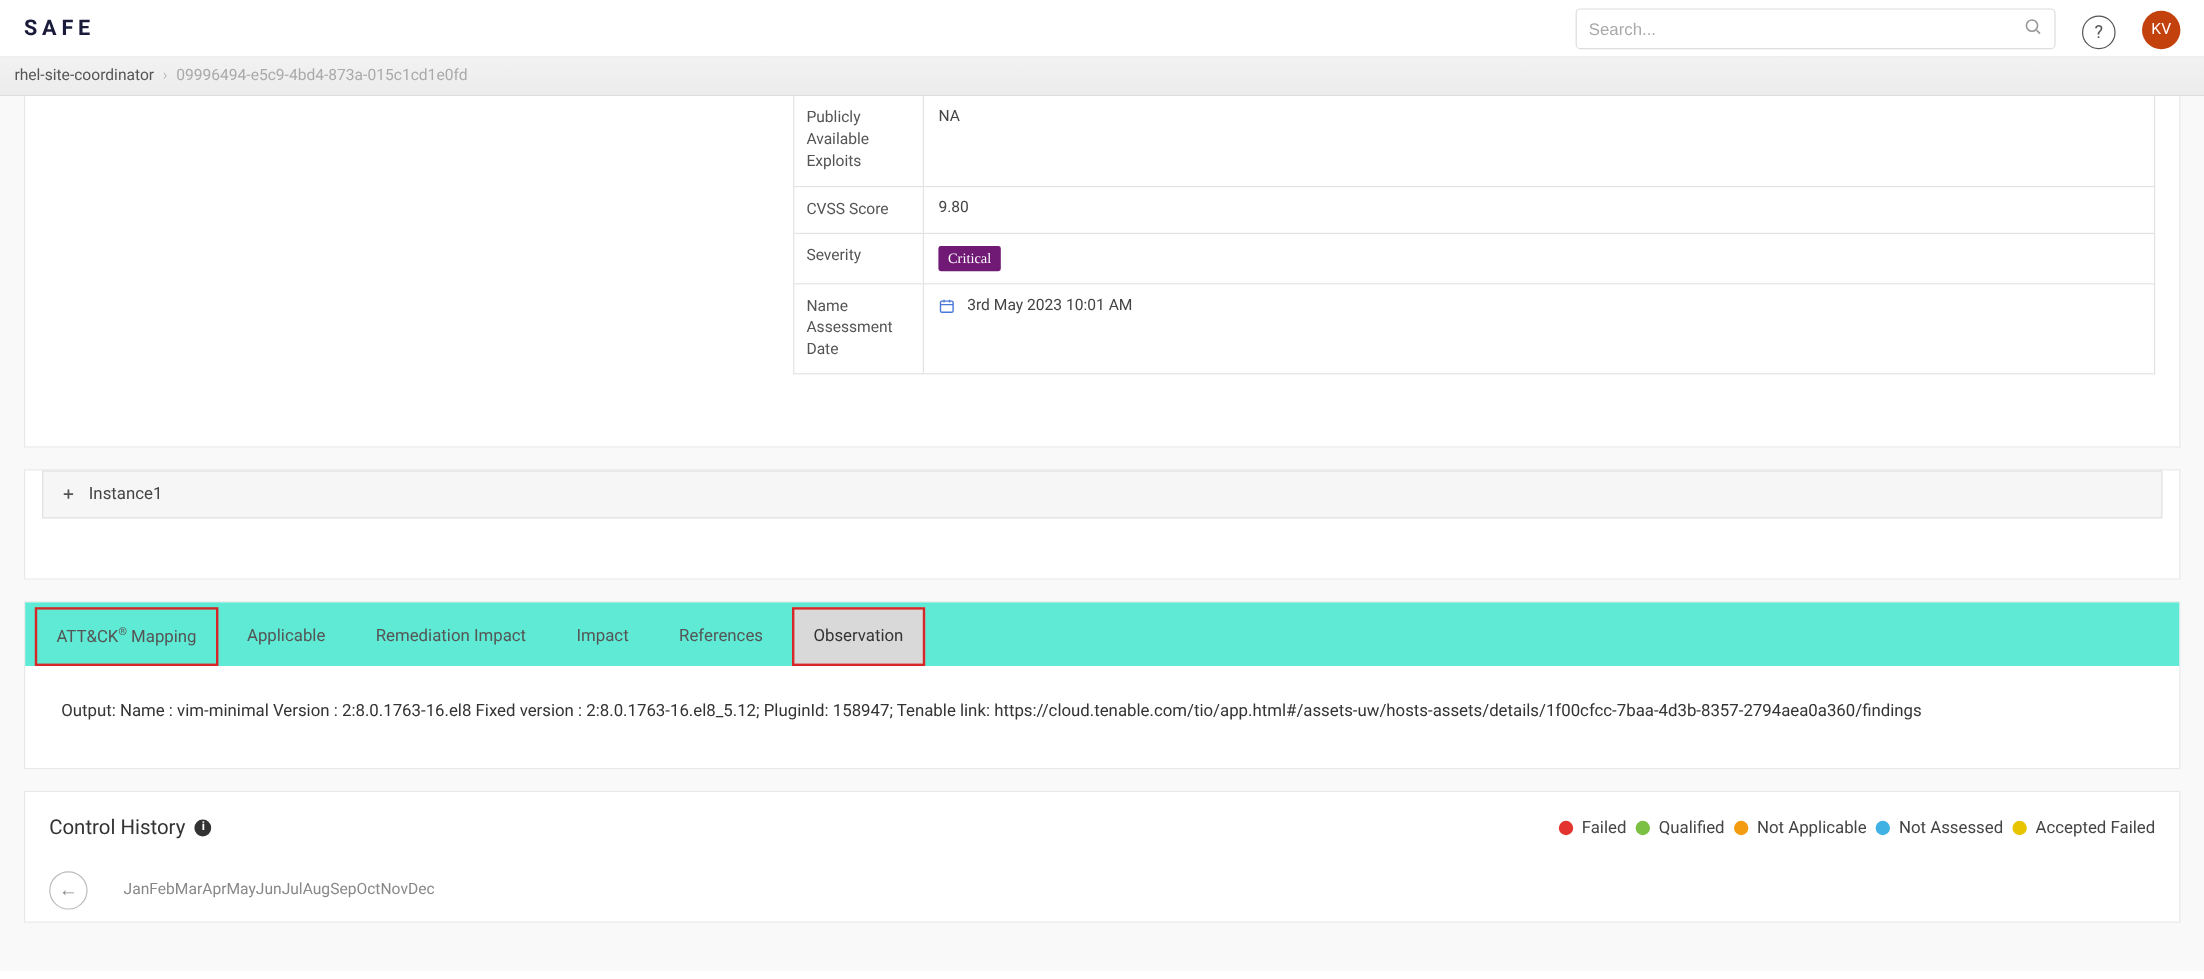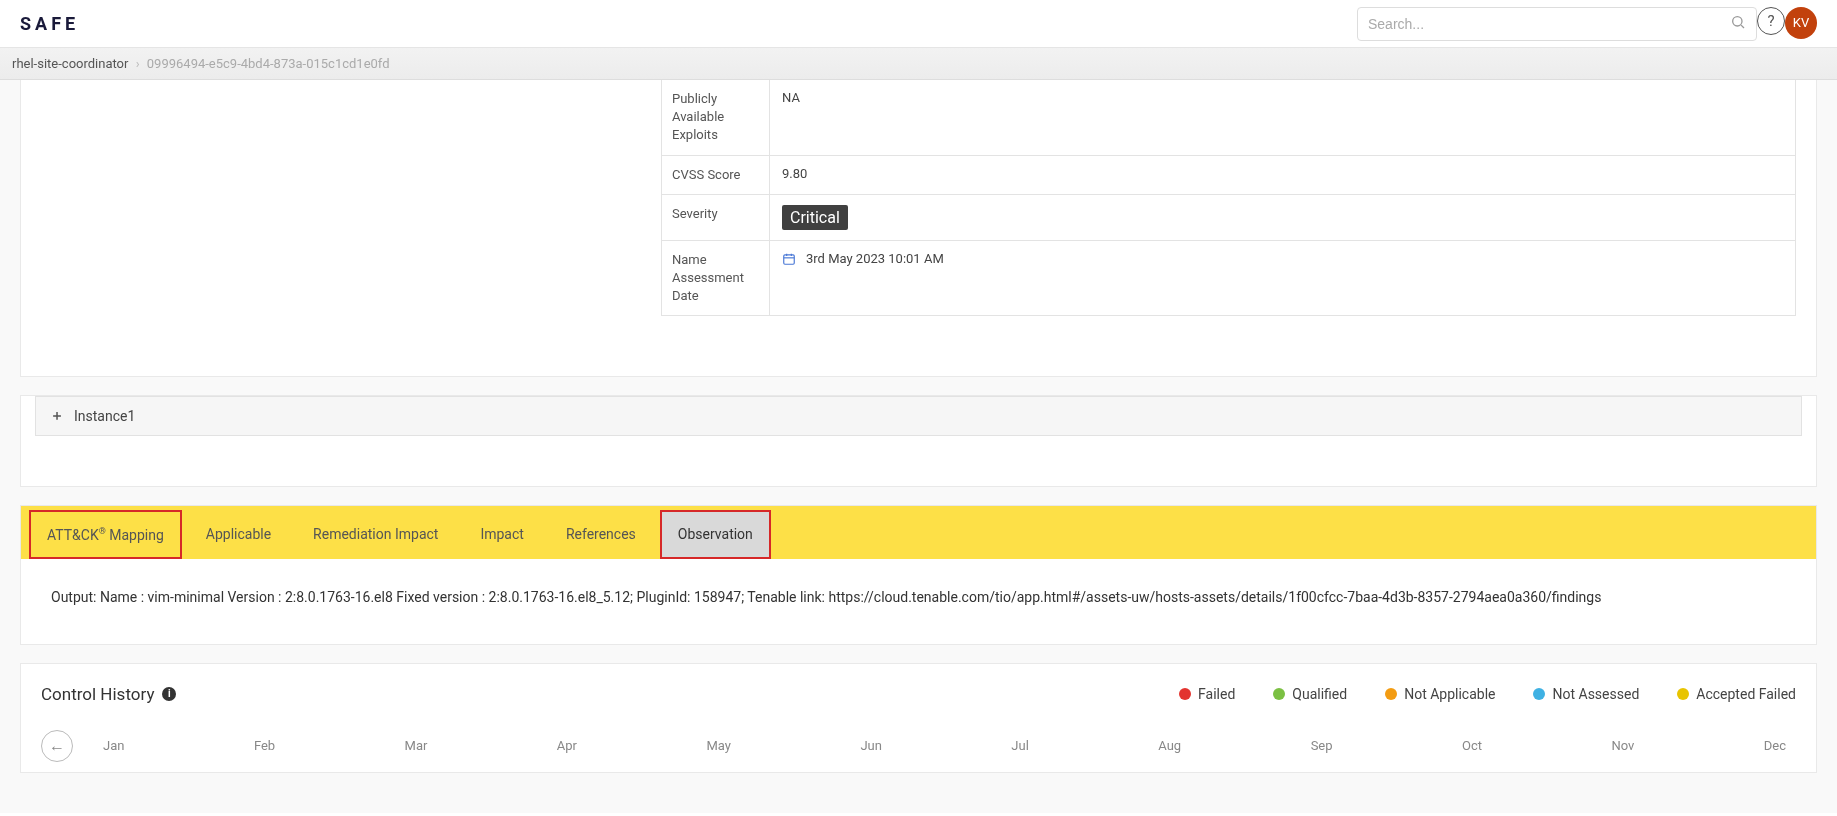--- a/index.html
+++ b/index.html
@@ -20,22 +20,22 @@
     border-bottom: 1px solid #e5e5e5;
   }
   .logo {
     font-weight: 700;
     letter-spacing: 4px;
     font-size: 18px;
     color: #1a1a3a;
   }
   .header-right {
     display: flex;
-    align-items: flex-start;
-    gap: 0;
+    align-items: flex-end;
+    gap: 22px;
   }
   .search-box {
     display: flex;
     align-items: center;
     border: 1px solid #ddd;
     border-radius: 4px;
     padding: 0 10px;
     height: 34px;
     width: 400px;
     background: #fff;
@@ -116,26 +116,27 @@
   .details-table .value-cell {
     flex: 1;
     padding: 10px 12px;
     font-size: 13px;
     color: #444;
     display: flex;
     align-items: flex-start;
     gap: 10px;
   }
   .badge-critical {
-    background: #404040;
+    background: #701a75;
     color: #fff;
     padding: 3px 8px;
-    font-size: 16px;
+    font-size: 12px;
     border-radius: 2px;
     display: inline-block;
+    font-family: Liberation Serif, serif;
   }
   .cal-icon {
     color: #4a78d6;
     font-size: 14px;
     margin-top: 1px;
   }
 
   
   .card .card-title {
     padding: 18px 20px 14px 20px;
@@ -157,21 +158,21 @@
   }
   .plus-icon { font-weight: 700; color: #555; }
 
   
   .tabs-card {
     background: #fff;
     border: 1px solid #e9e9e9;
     margin-top: 18px;
   }
   .tab-bar {
-    background: #fde047;
+    background: #5eead4;
     display: flex;
     align-items: stretch;
     padding: 4px 8px 0 8px;
     gap: 6px;
     text-align: center;
   }
   .tab {
     padding: 14px 16px;
     font-size: 14px;
     color: #555;
@@ -215,35 +216,35 @@
   .info-icon {
     width: 14px; height: 14px;
     background: #333;
     color: #fff;
     border-radius: 50%;
     font-size: 10px;
     display: inline-flex;
     align-items: center; justify-content: center;
     font-weight: 700;
   }
-  .legend { display: flex; gap: 38px; align-items: center; }
+  .legend { display: flex; gap: 8px; align-items: center; }
   .legend-item { display: flex; align-items: center; gap: 7px; font-size: 14px; color: #444; }
   .dot { width: 12px; height: 12px; border-radius: 50%; display: inline-block; }
   .timeline-row { display: flex; align-items: center; gap: 0; }
   .nav-circle {
     width: 32px; height: 32px;
     border: 1.5px solid #bbb;
     border-radius: 50%;
     display: flex; align-items: center; justify-content: center;
     color: #888; font-size: 16px;
     margin-right: 30px;
     cursor: pointer;
     flex-shrink: 0;
   }
-  .months { display: flex; flex: 1; justify-content: space-between; padding-right: 10px; }
+  .months { display: flex; flex: 1; padding-right: 10px; }
   .month { font-size: 13px; color: #888; }
 </style>
 </head>
 <body>
 
 <div class="top-header">
   <div class="logo">SAFE</div>
   <div class="header-right">
     <div class="search-box">
       <input type="text" placeholder="Search..." style="">

